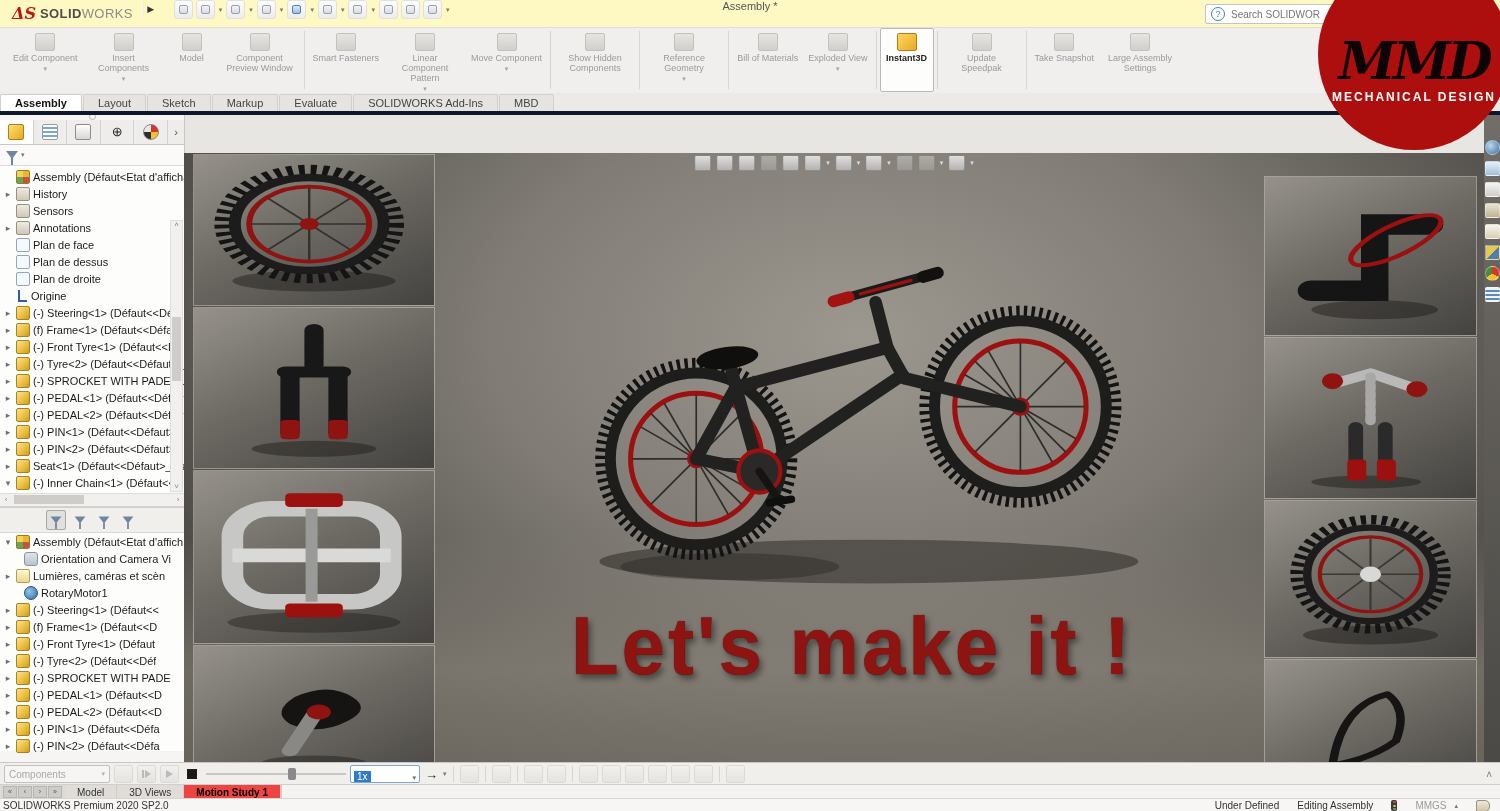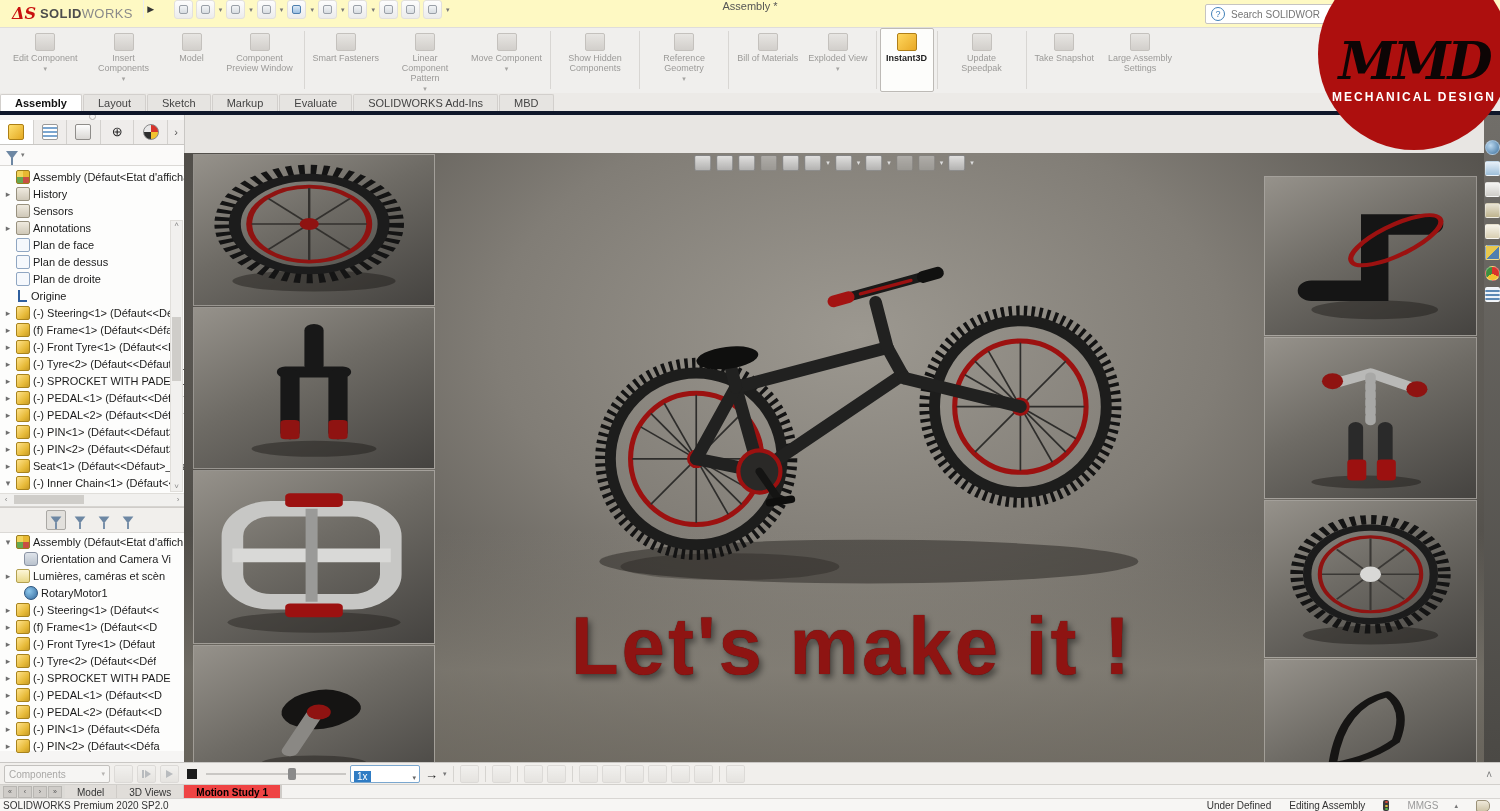--- a/index.html
+++ b/index.html
@@ -176,21 +176,21 @@
   .btab{display:flex;align-items:center;padding:0 12px;border-right:1px solid #cfccc8;background:#e0ddd9;color:#333;}
   .btab.active{background:#ef4444;font-weight:bold;color:#000;}
   .tabfill{flex:1;background:#f4f3f1;border-left:1px solid #cfccc8;}
 
   
   .statusbar{position:absolute;left:0;right:0;top:798px;height:13px;background:#f7f6f4;border-top:1px solid #d8d6d3;display:flex;align-items:center;font-size:10px;color:#333;z-index:15;}
   .sb-left{padding-left:3px;}
   .sb-right{margin-left:auto;display:flex;align-items:center;gap:18px;padding-right:10px;}
   .traffic{width:6px;height:11px;background:#3b3b3b;border-radius:2px;display:flex;flex-direction:column;align-items:center;justify-content:space-evenly;}
   .traffic i{width:3px;height:2px;border-radius:50%;display:block;}
-  .sb-units{color:#9a9a9a;display:flex;align-items:center;gap:16px;}
+  .sb-units{color:#9a9a9a;display:flex;align-items:center;gap:8px;}
   .sb-units .fcaret::before{content:"▴";}
   .sb-tag{width:12px;height:10px;background:linear-gradient(#efe9da,#cfc5a8);border:1px solid #9b9178;border-radius:2px 5px 5px 2px;}
 </style>
 </head>
 <body>
 
 <div id="app">
 
   <div class="titlebar">
     <div class="sw-logo">

